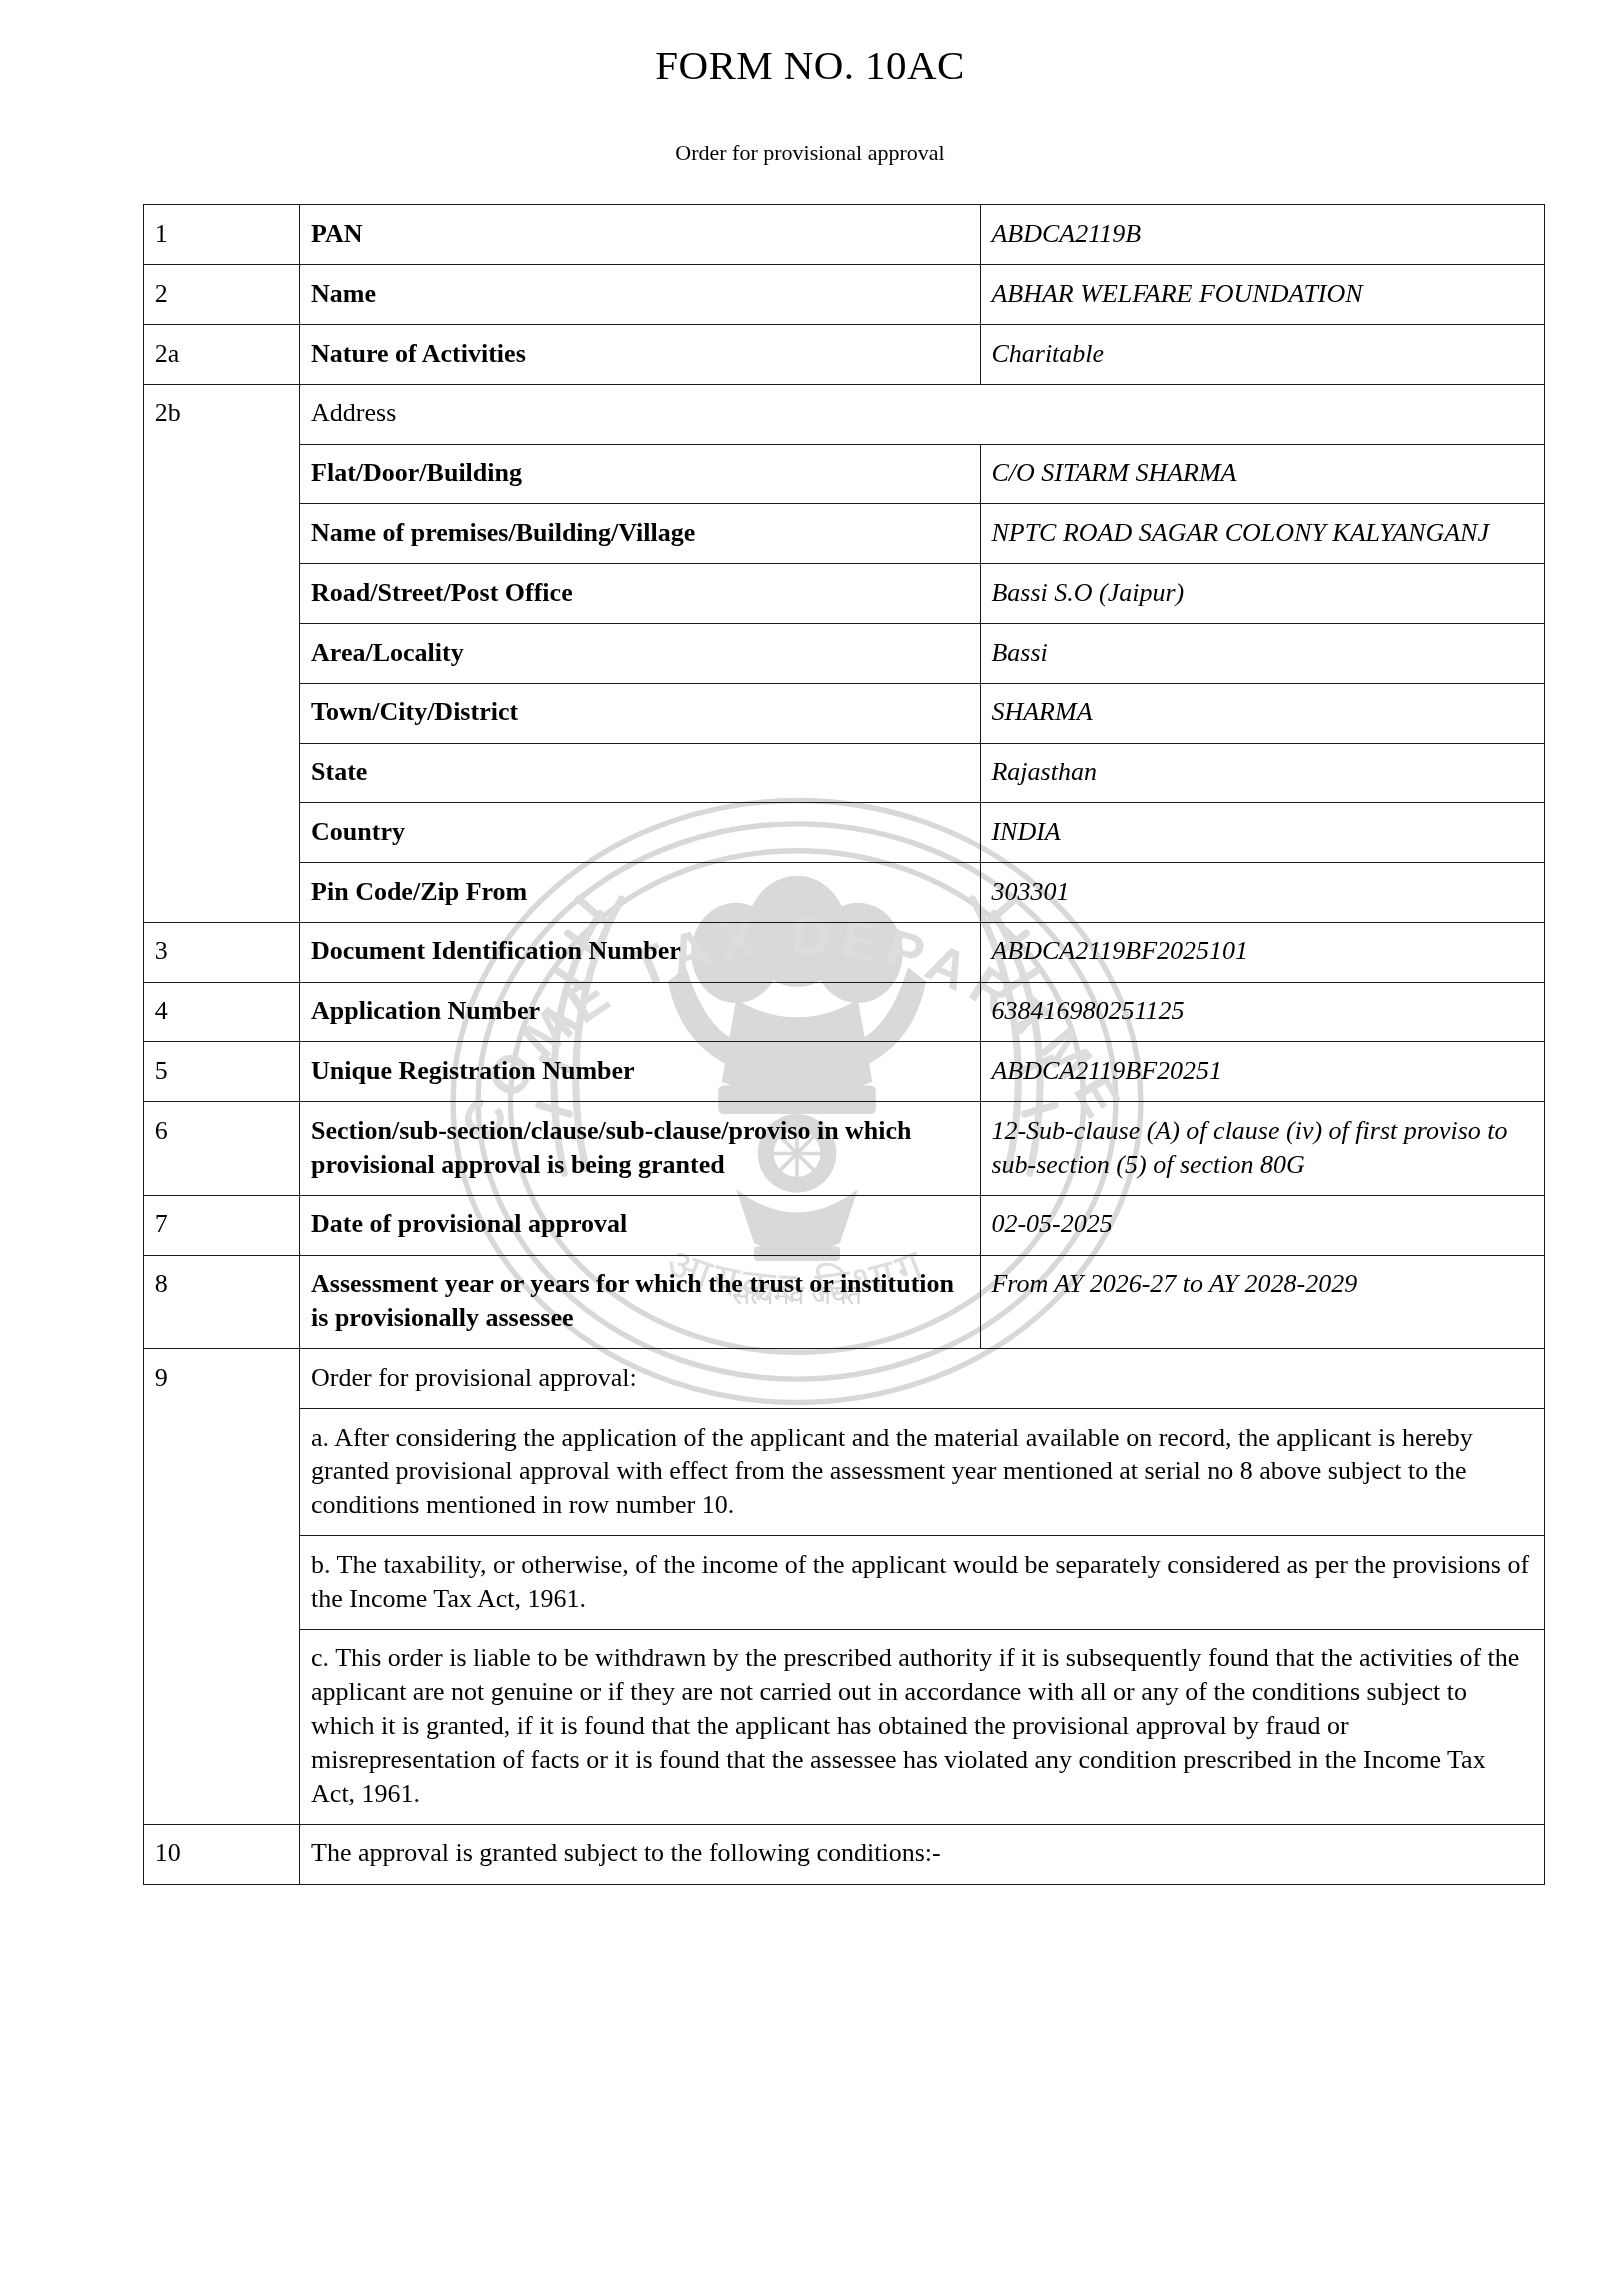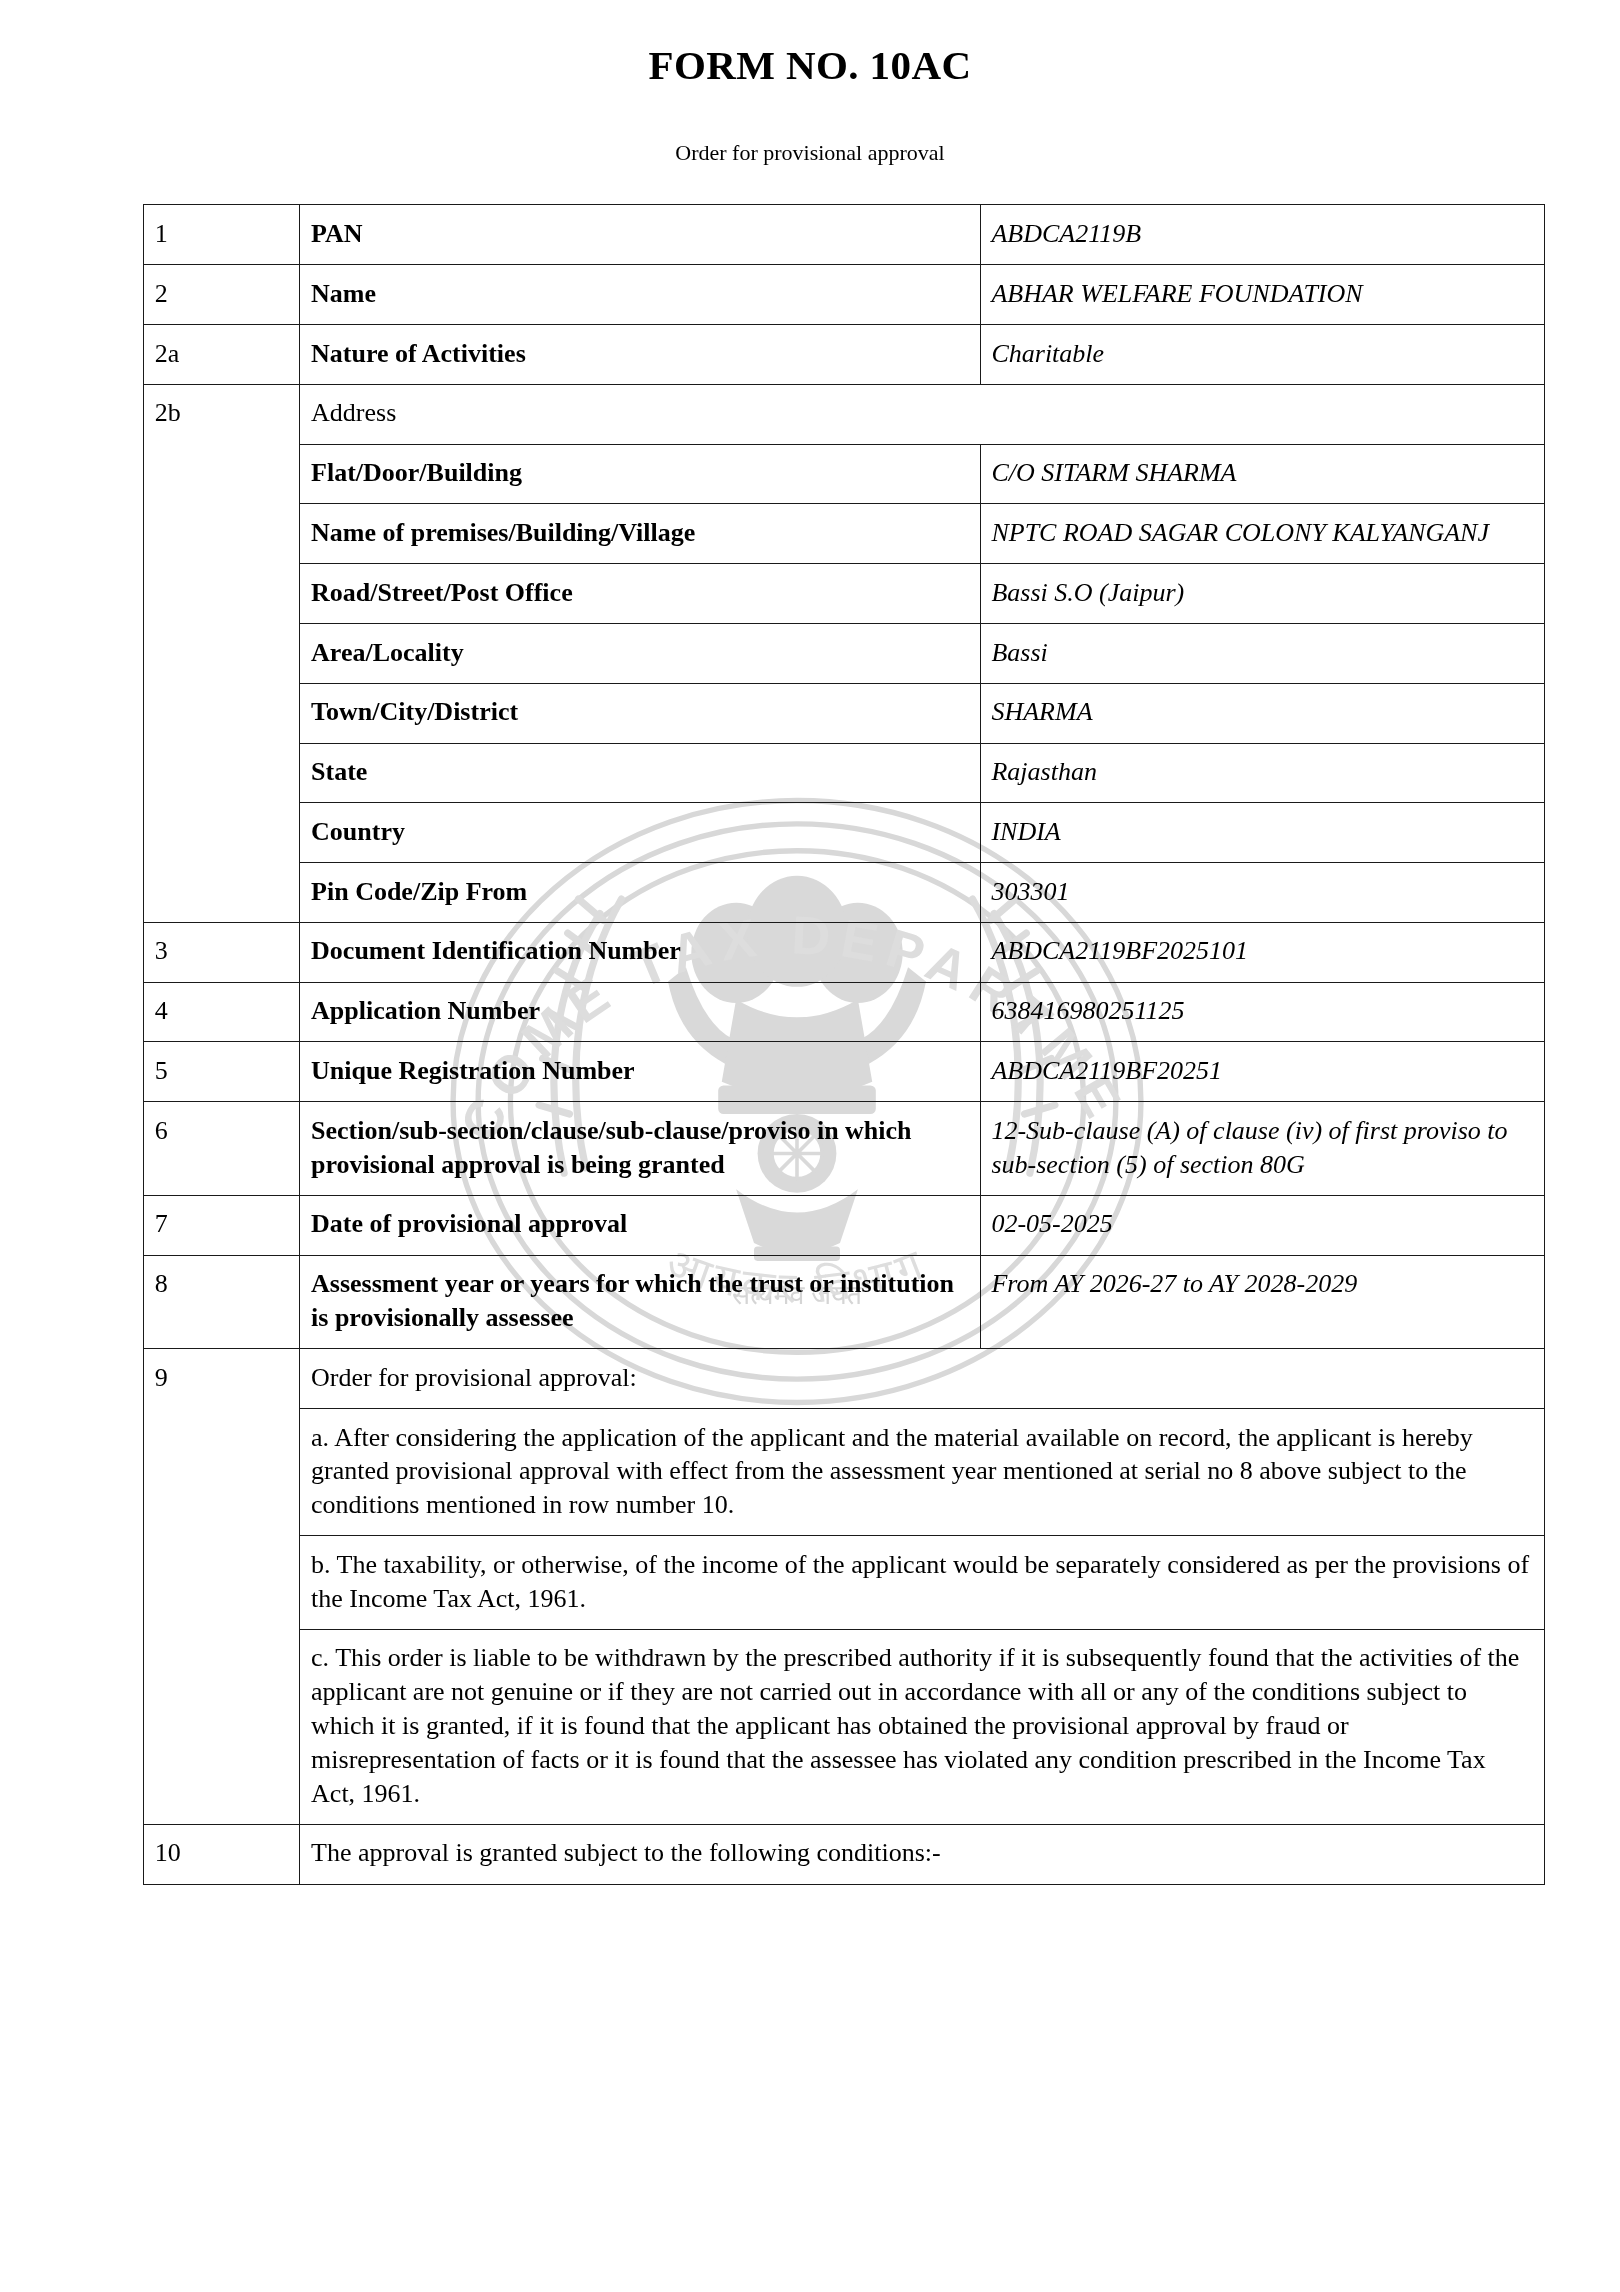--- a/index.html
+++ b/index.html
@@ -35,21 +35,21 @@
 
   
   .doc-header {
     position: relative;
     z-index: 2;
     padding-top: 43px;
     text-align: center;
   }
   .doc-title {
     font-size: 41px;
-    font-weight: bold;
+    font-weight: normal;
     letter-spacing: 0.4px;
     margin: 0 0 52px 0;
     line-height: 1.1;
   }
   .doc-rule {
     font-size: 27px;
     margin: 0 0 27px 0;
     line-height: 1.2;
   }
   .doc-subtitle {

